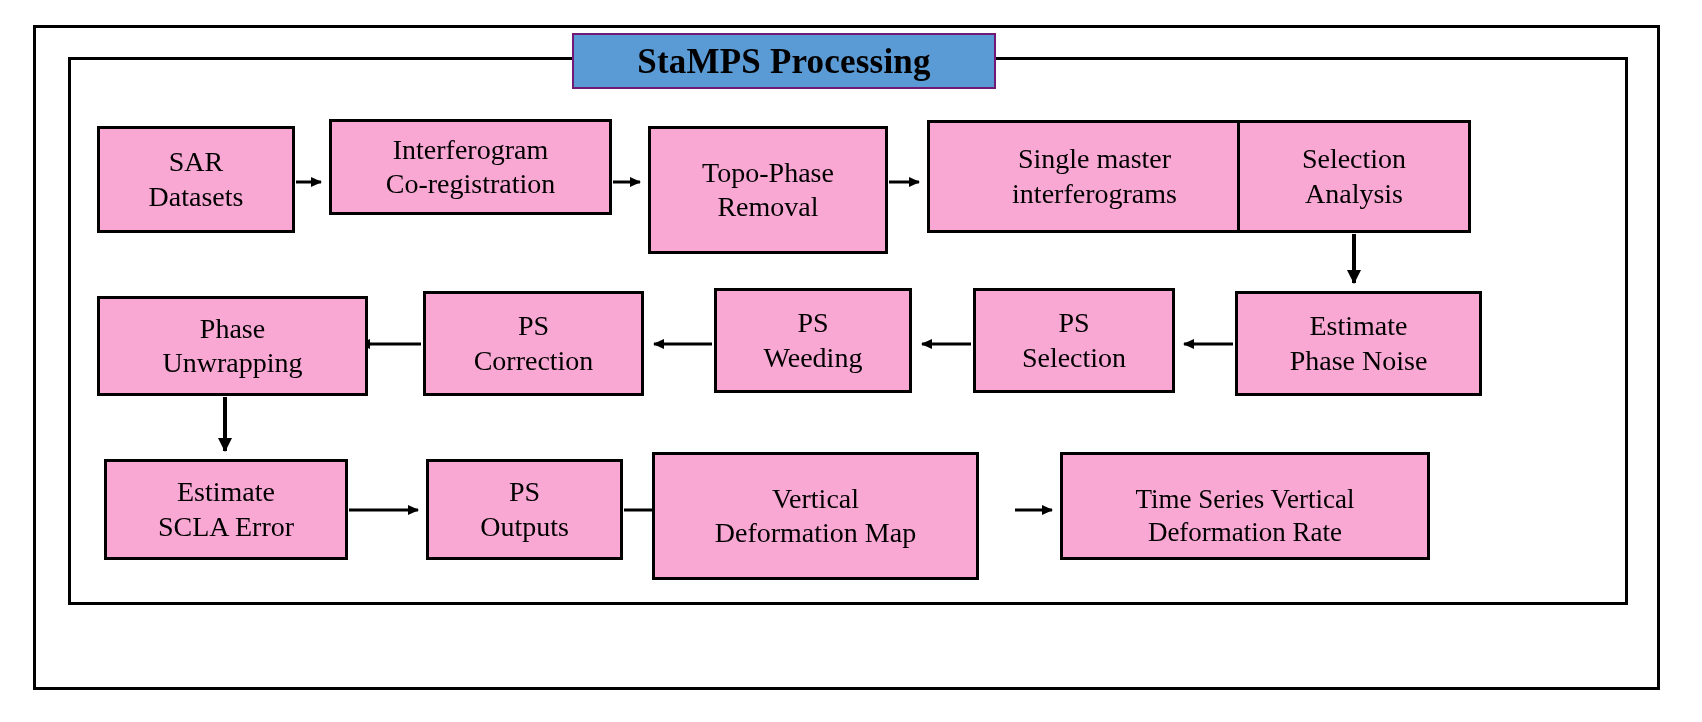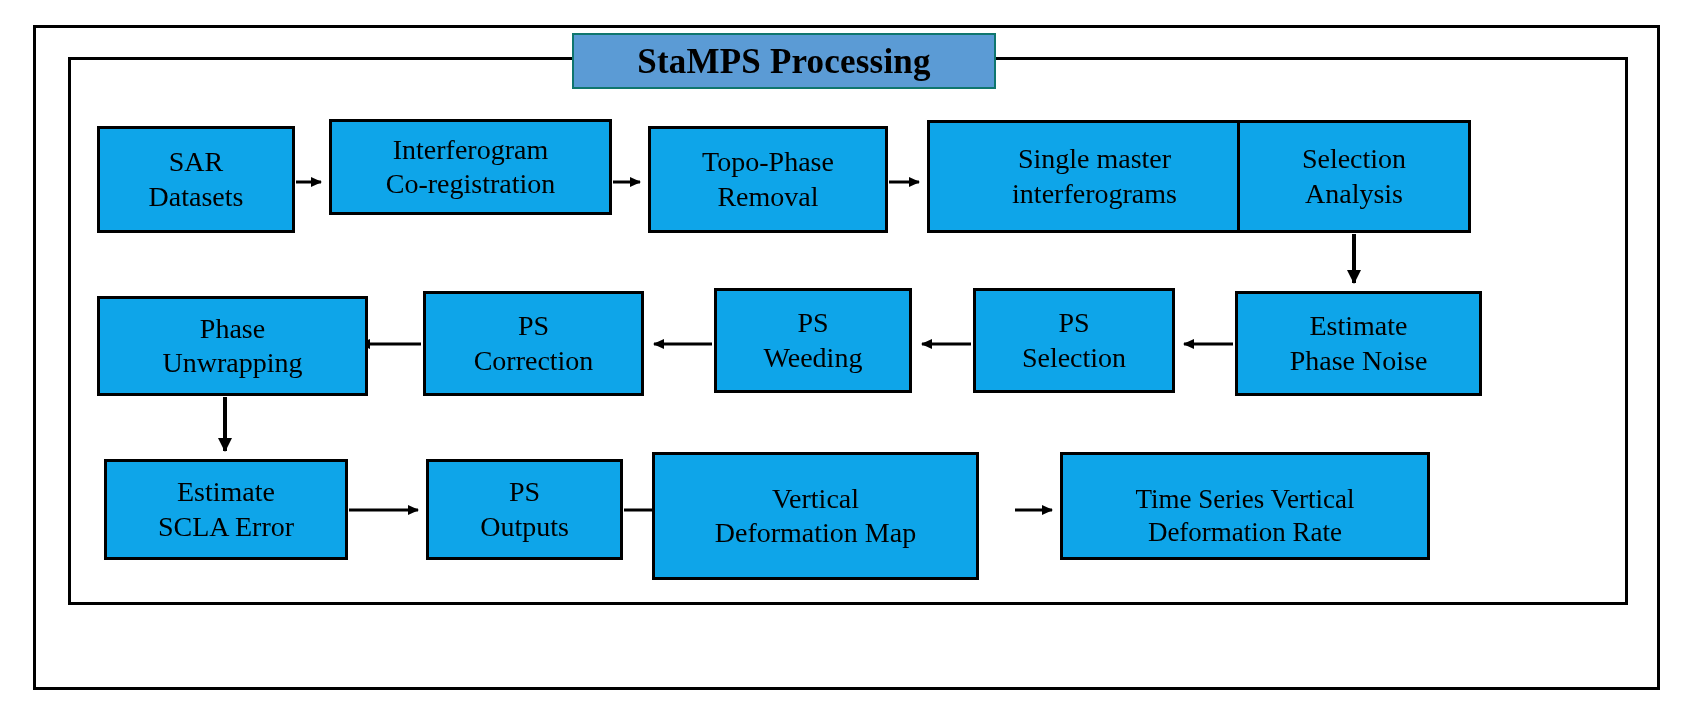--- a/index.html
+++ b/index.html
@@ -44,40 +44,40 @@
   }
 
   
   .title-banner {
     position: absolute;
     left: 572px;
     top: 33px;
     width: 424px;
     height: 56px;
     background: #5B9BD5;
-    border: 2px solid #0f766e;
+    border: 2px solid #701a75;
     box-sizing: border-box;
     display: flex;
     align-items: center;
     justify-content: center;
     z-index: 5;
   }
   .title-banner .title-text {
     font-size: 35px;
     font-weight: bold;
     letter-spacing: 0.2px;
     white-space: nowrap;
     line-height: 1;
   }
 
   
   .node {
     position: absolute;
     border: 3px solid #000;
-    background: #0ea5e9;
+    background: #f9a8d4;
     box-sizing: border-box;
     display: flex;
     align-items: center;
     justify-content: center;
     text-align: center;
     z-index: 3;
   }
   .node .node-label {
     font-size: 28px;
     line-height: 1.22;
@@ -109,21 +109,21 @@
   <div class="node" style="left:97px;  top:126px; width:198px; height:107px;">
     <span class="node-label">SAR
 Datasets</span>
   </div>
 
   <div class="node" style="left:329px; top:119px; width:283px; height:96px;">
     <span class="node-label">Interferogram
 Co-registration</span>
   </div>
 
-  <div class="node" style="left:648px; top:126px; width:240px; height:107px;">
+  <div class="node" style="left:648px; top:126px; width:240px; height:128px;">
     <span class="node-label">Topo-Phase
 Removal</span>
   </div>
 
   <div class="node" style="left:927px; top:120px; width:335px; height:113px;">
     <span class="node-label">Single master
 interferograms</span>
   </div>
 
   <div class="node" style="left:1237px; top:120px; width:234px; height:113px;">

